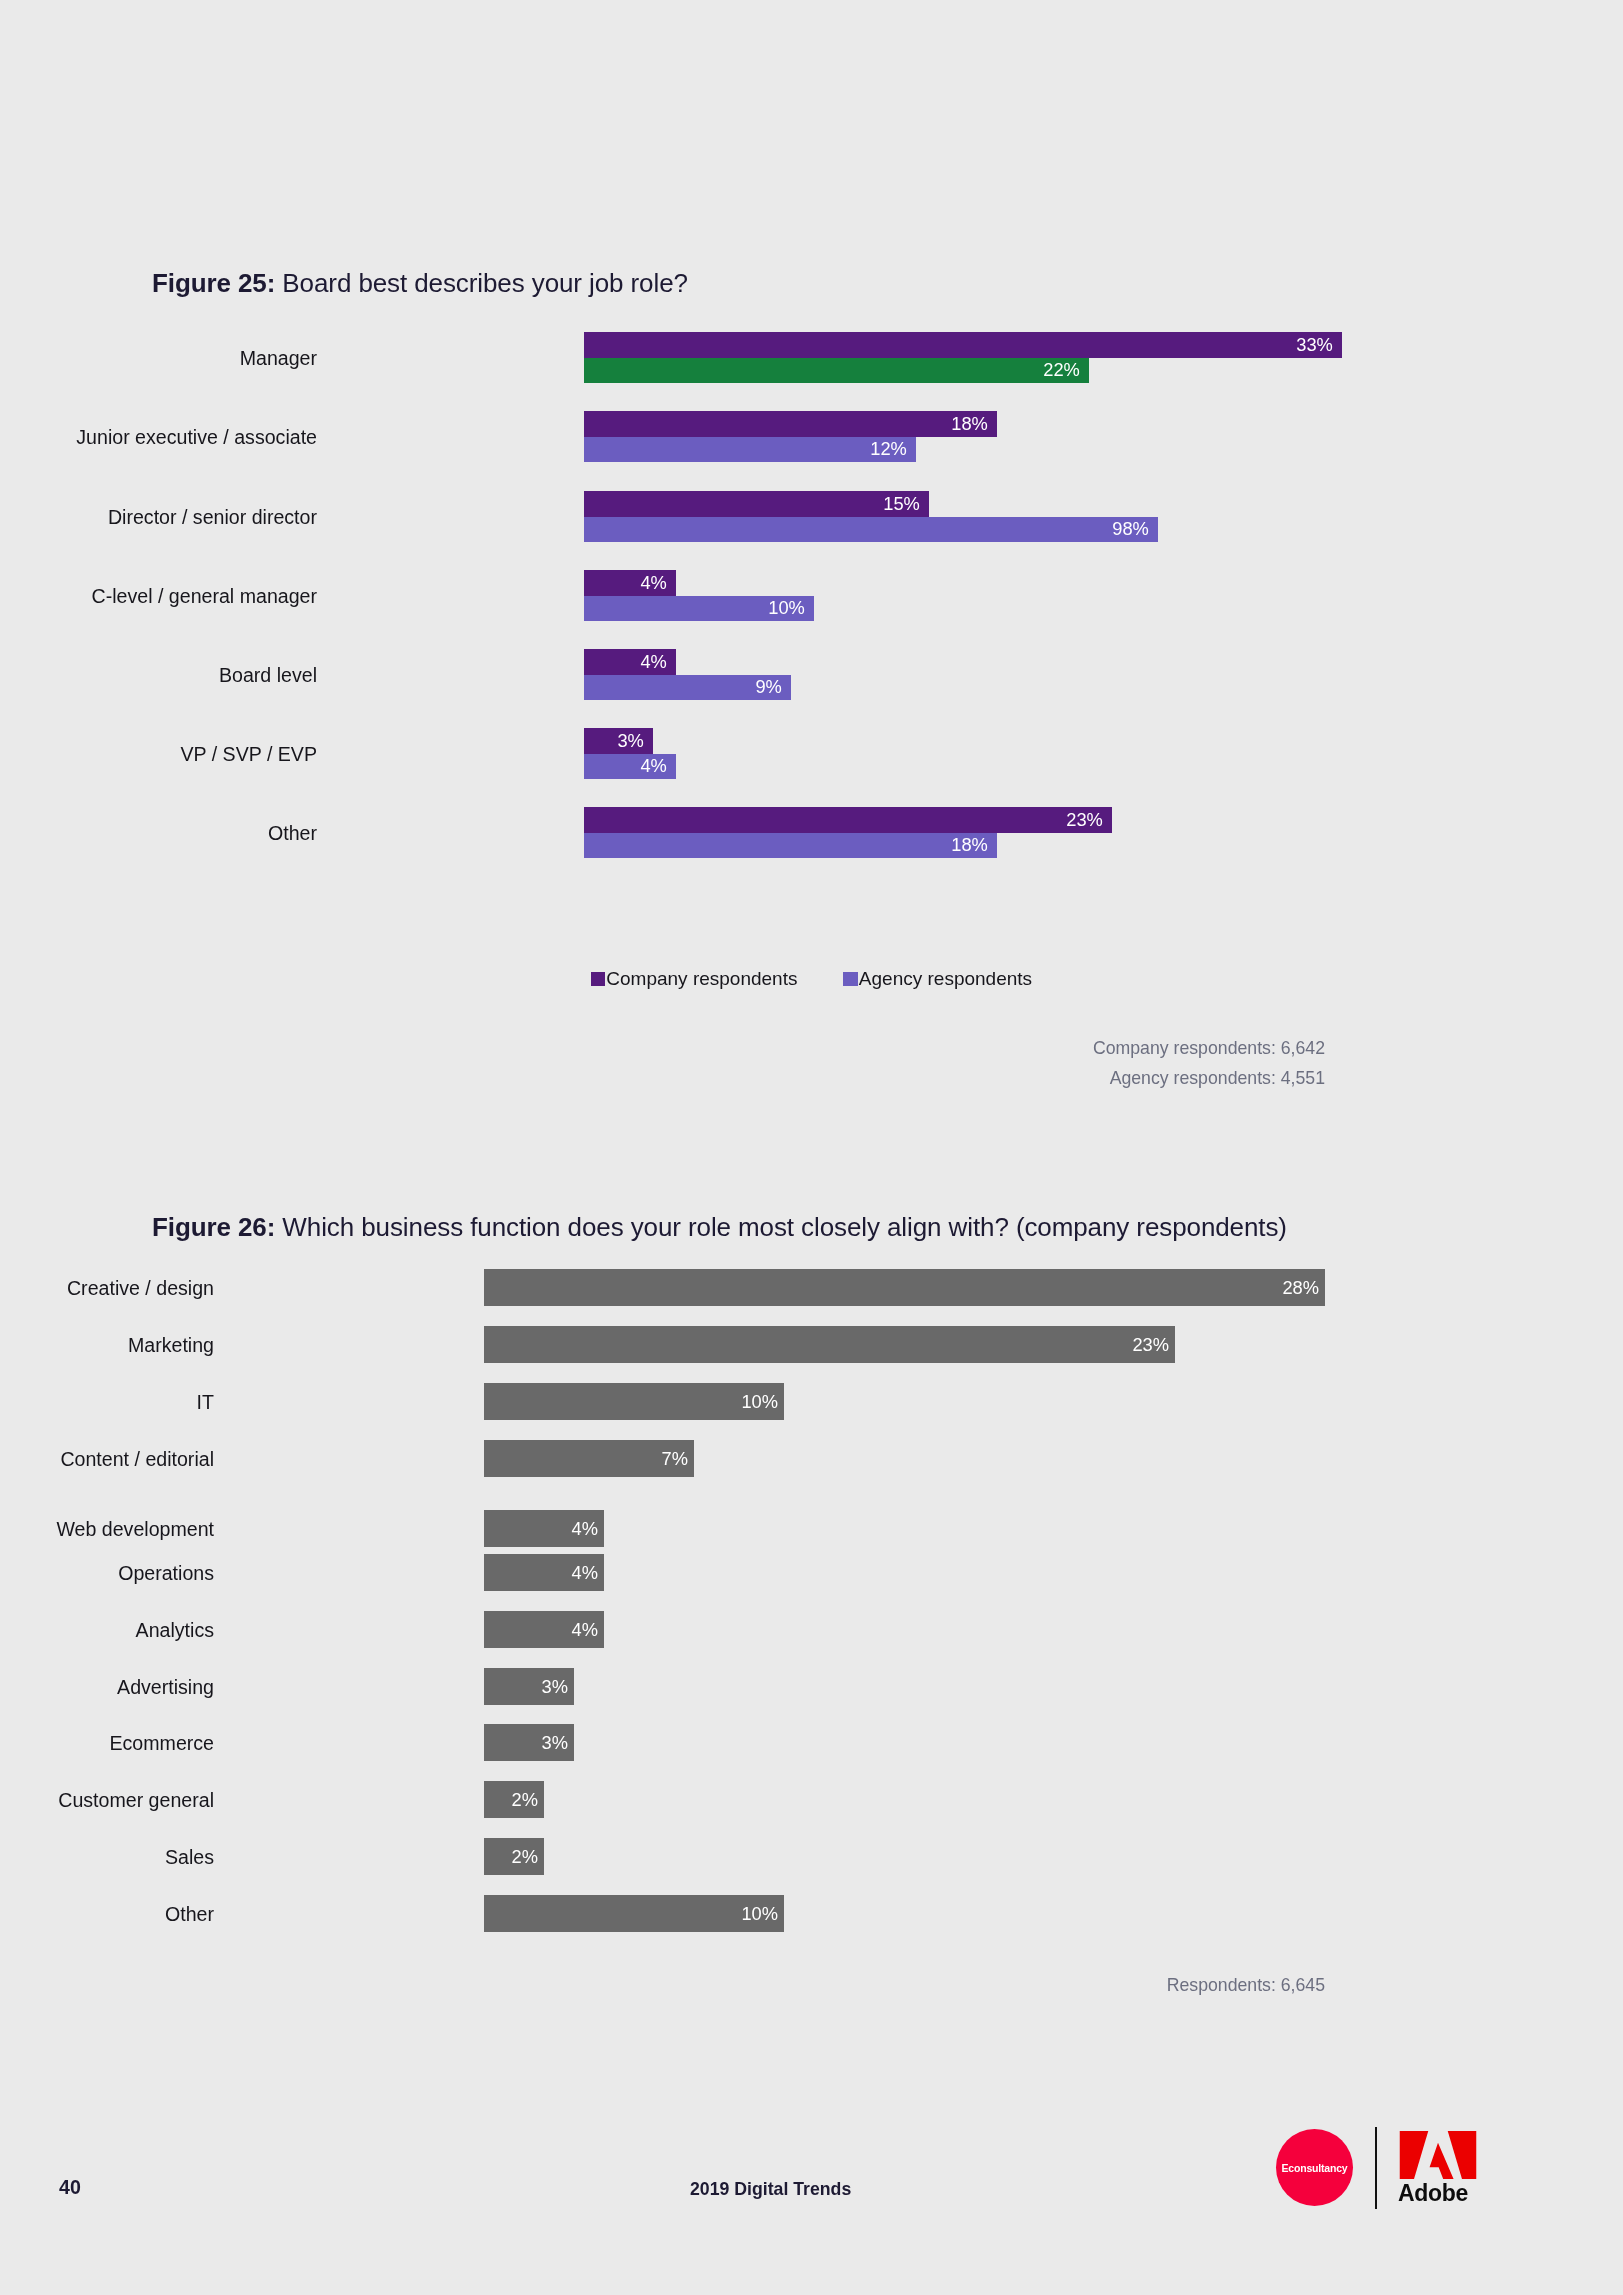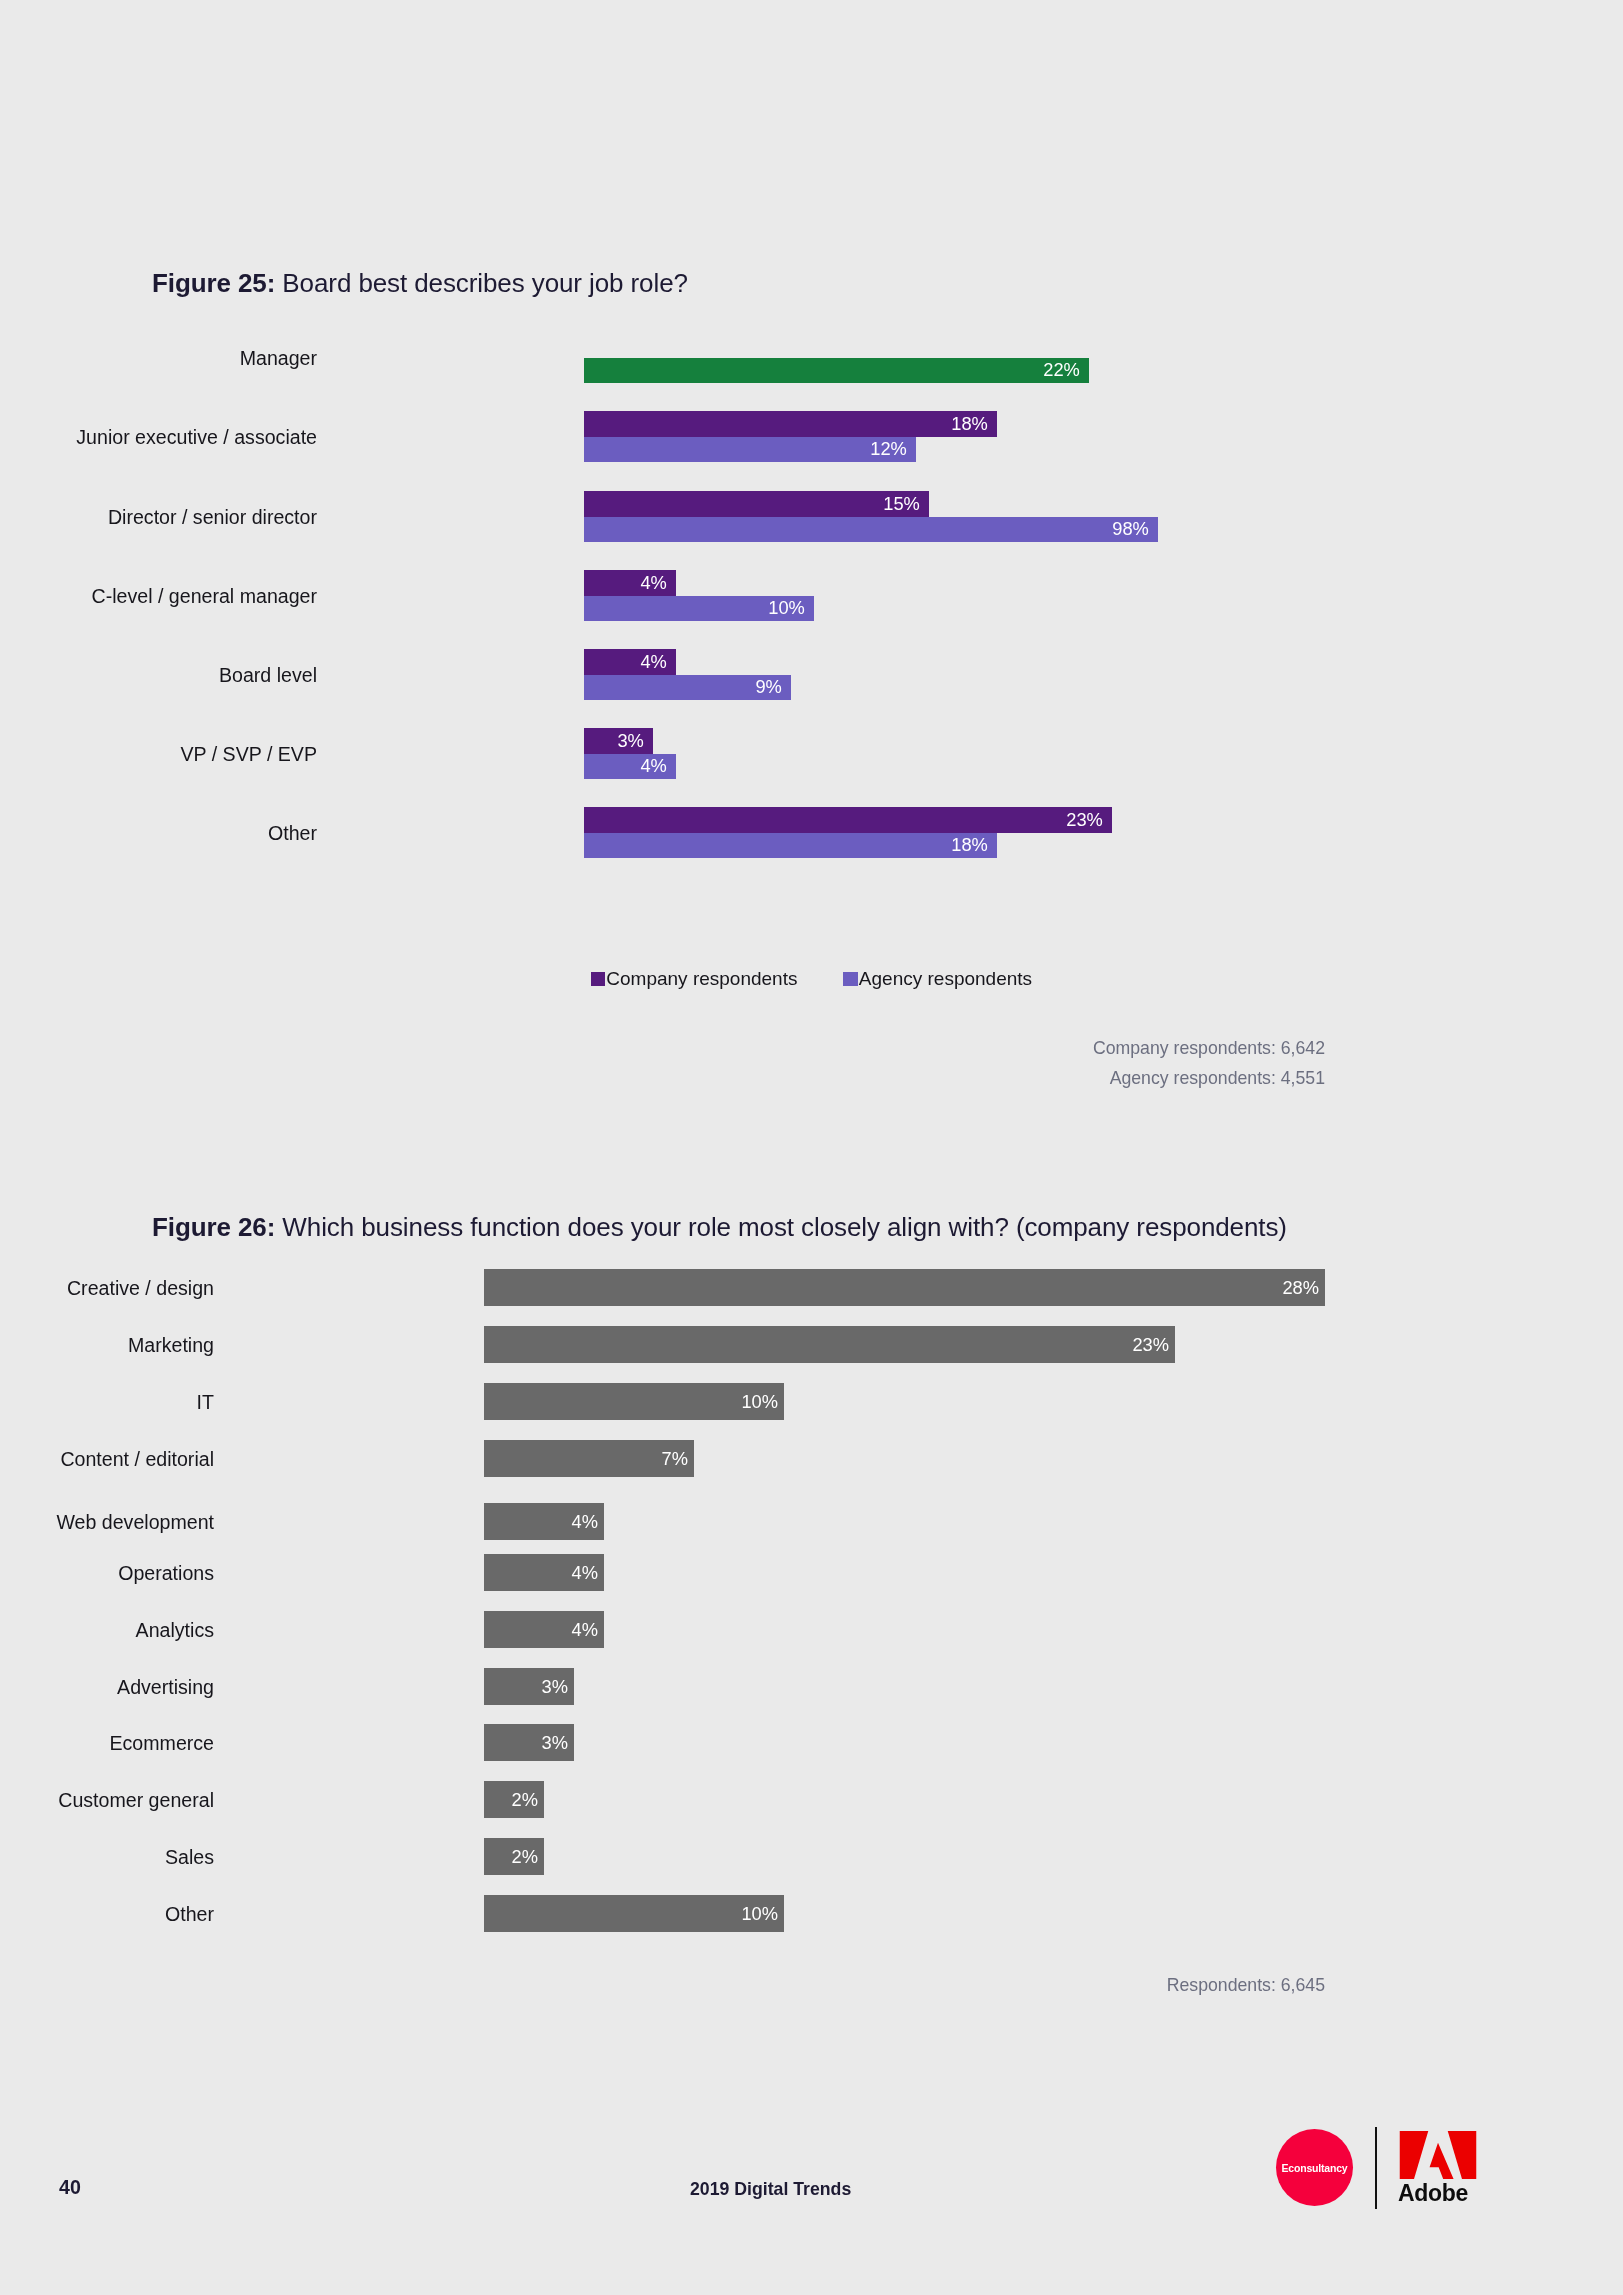--- a/index.html
+++ b/index.html
@@ -242,20 +242,23 @@
 <div class="page">
 
   <div class="fig-title" id="figure-25-title">
     <span class="fig-num">Figure 25:</span><span class="fig-q"> Board best describes your job role?</span>
   </div>
 
   <div id="chart-25">
       <div class="c25-group" style="top: 5.2px;">
         <div class="c25-label">Manager</div>
         <div class="c25-bars">
+          <div class="c25-bar company" style="width: 758px; background: rgb(86, 27, 126);">
+            <span class="val">33%</span>
+          </div>
           <div class="c25-bar agency" style="width: 505px; background: #15803d;">
             <span class="val">22%</span>
           </div>
         </div>
       </div>
       <div class="c25-group" style="top: 84px;">
         <div class="c25-label">Junior executive / associate</div>
         <div class="c25-bars">
           <div class="c25-bar company" style="width: 413px; background: rgb(86, 27, 126);">
             <span class="val">18%</span>
@@ -358,21 +361,21 @@
         <div class="c26-bar" style="width: 300px; background: rgb(105, 105, 105);">
           <span class="val">10%</span>
         </div>
       </div>
       <div class="c26-row" style="top: 171px;">
         <div class="c26-label">Content / editorial</div>
         <div class="c26-bar" style="width: 210px; background: rgb(105, 105, 105);">
           <span class="val">7%</span>
         </div>
       </div>
-      <div class="c26-row" style="top: 234px;">
+      <div class="c26-row" style="top: 241px;">
         <div class="c26-label">Web development</div>
         <div class="c26-bar" style="width: 120px; background: rgb(105, 105, 105);">
           <span class="val">4%</span>
         </div>
       </div>
       <div class="c26-row" style="top: 285px;">
         <div class="c26-label">Operations</div>
         <div class="c26-bar" style="width: 120px; background: rgb(105, 105, 105);">
           <span class="val">4%</span>
         </div>

